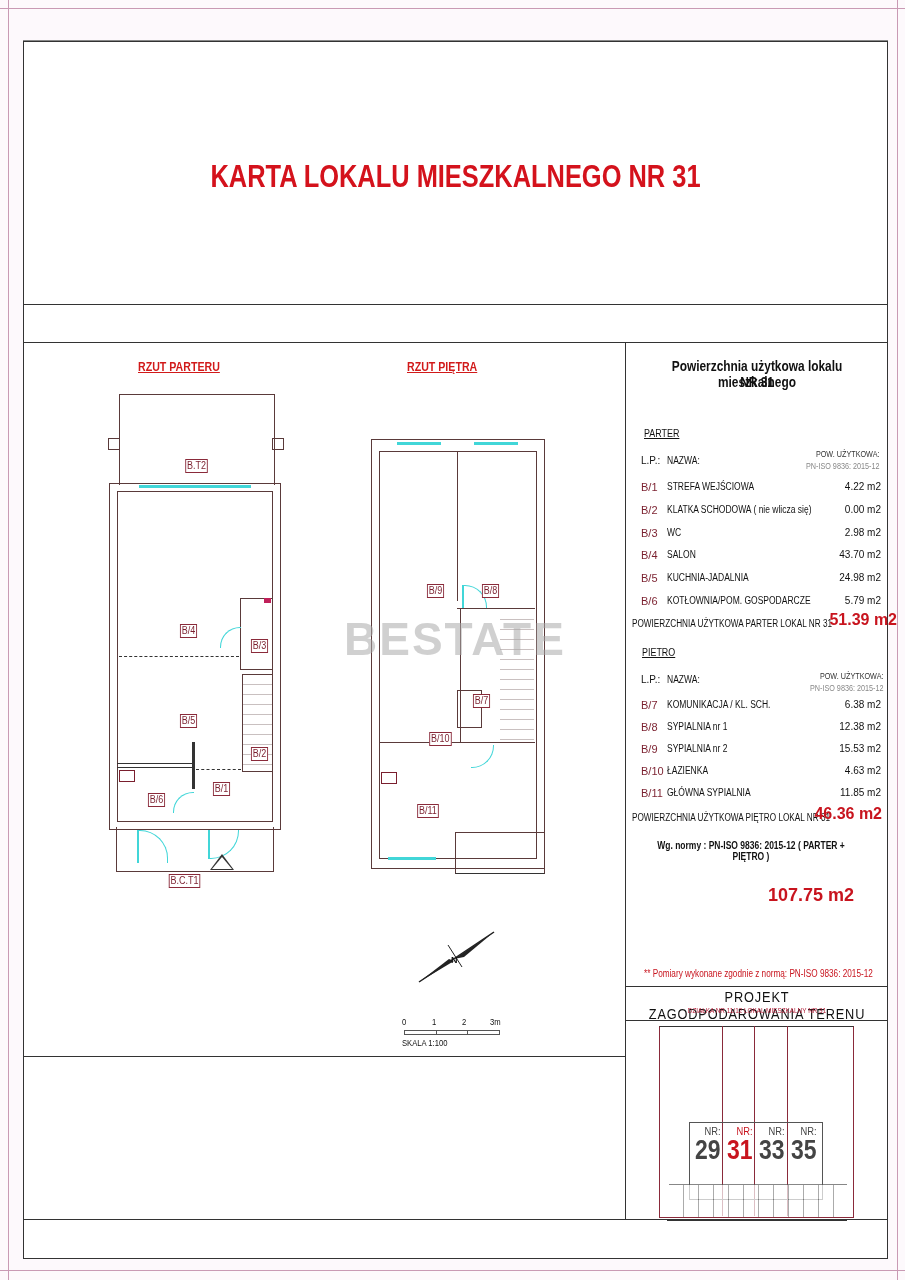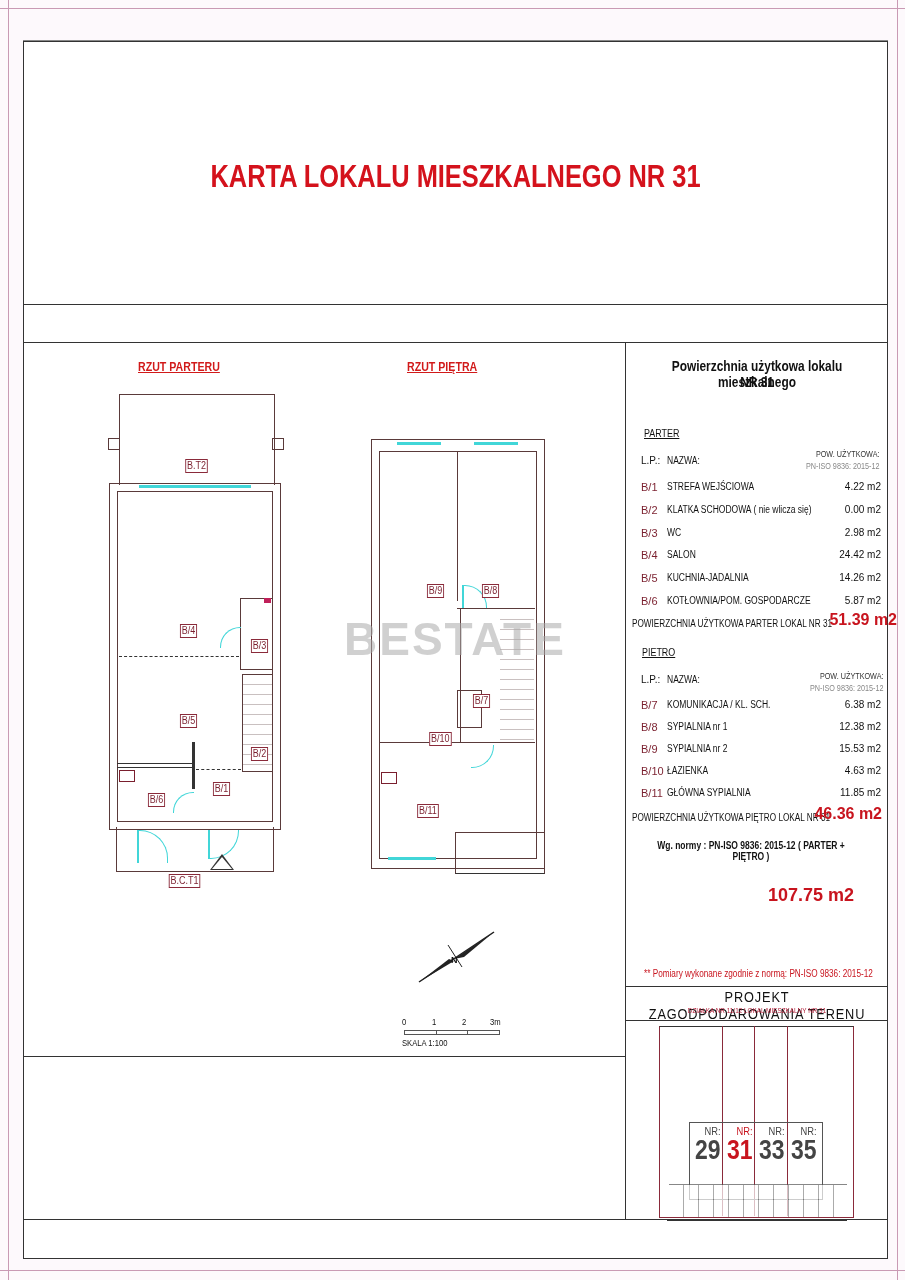--- a/index.html
+++ b/index.html
@@ -161,31 +161,31 @@
       <span class="ar">0.00 m2</span>
     </div>
   <div class="row" style="top:485px;">
       <span class="lp">B/3</span>
       <span class="nm">WC</span>
       <span class="ar">2.98 m2</span>
     </div>
   <div class="row" style="top:507px;">
       <span class="lp">B/4</span>
       <span class="nm">SALON</span>
-      <span class="ar">24.42 m2</span>
+      <span class="ar">43.70 m2</span>
     </div>
   <div class="row" style="top:530px;">
       <span class="lp">B/5</span>
       <span class="nm">KUCHNIA-JADALNIA</span>
-      <span class="ar">14.26 m2</span>
+      <span class="ar">24.98 m2</span>
     </div>
   <div class="row" style="top:553px;">
       <span class="lp">B/6</span>
       <span class="nm">KOTŁOWNIA/POM. GOSPODARCZE</span>
-      <span class="ar">5.87 m2</span>
+      <span class="ar">5.79 m2</span>
     </div>
   <div class="sum" style="top:571px;left:608px;width:250px;padding-left:15px;">
     <span class="lbl">POWIERZCHNIA UŻYTKOWA PARTER LOKAL NR 31</span>
     <span class="val">51.39 m2</span>
   </div>
 
   <div class="sec" style="left:618px;top:604px;">PIETRO</div>
   <div class="row" style="top:632px;">
     <span class="lp" style="color:#111;font-size:10px;">L.P.:</span>
     <span class="nm">NAZWA:</span>

